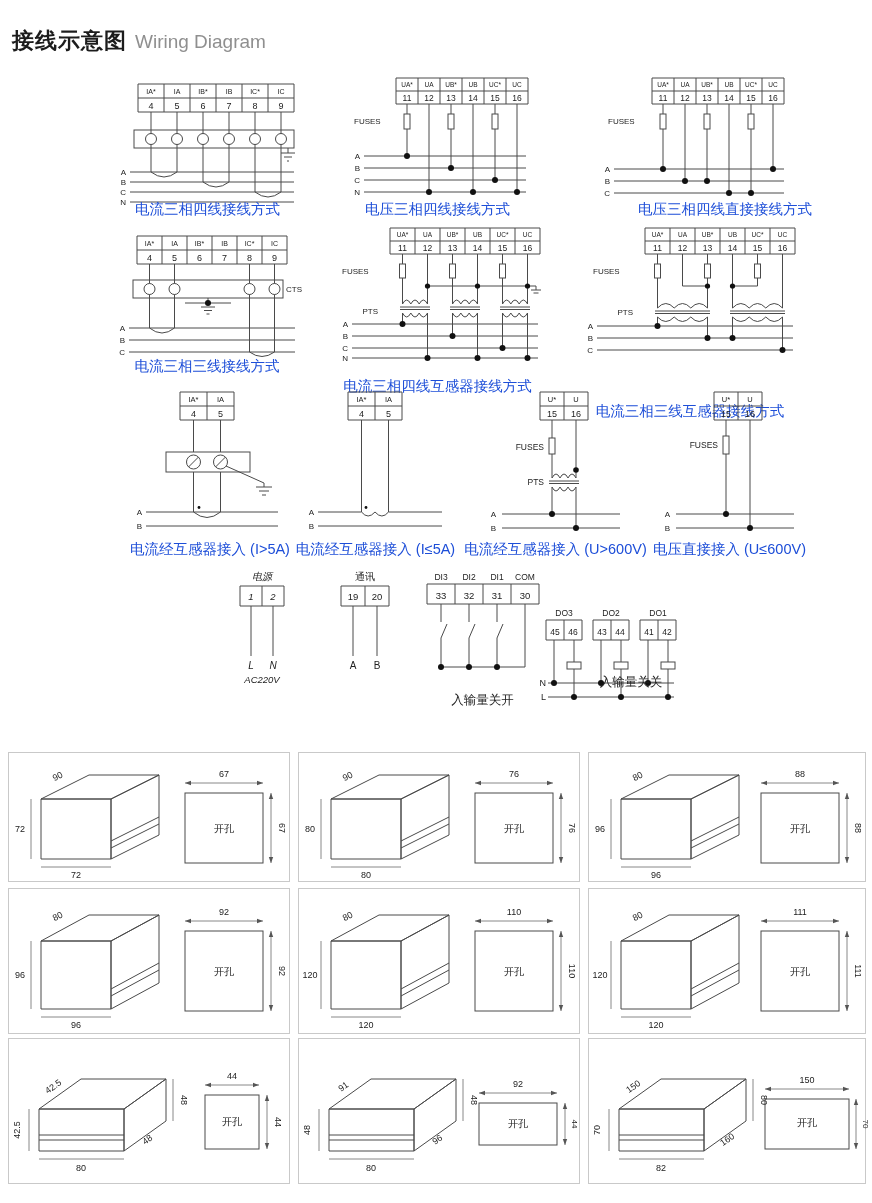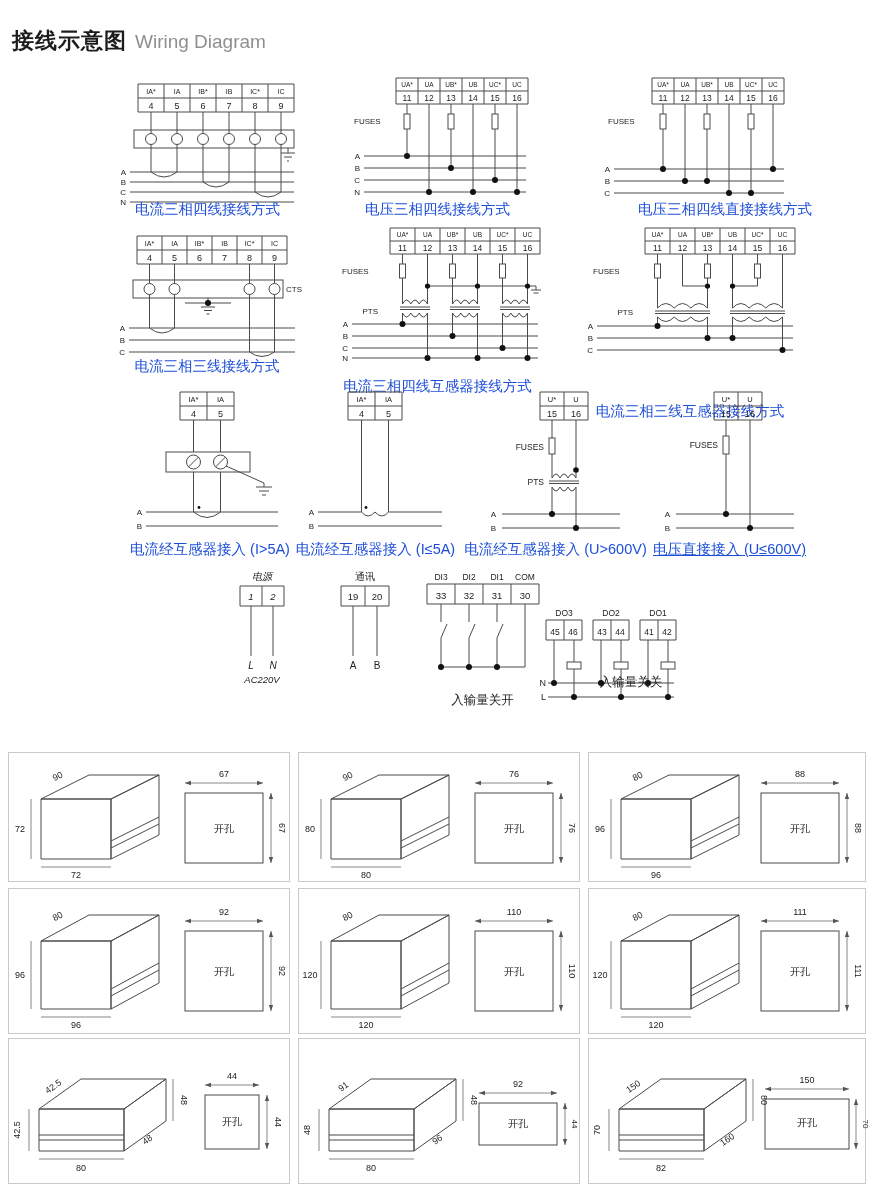--- a/index.html
+++ b/index.html
@@ -326,21 +326,21 @@
       <text class="t85 end" x="82" y="62">FUSES</text>
       <rect class="s" x="87" y="50" width="6" height="18"></rect>
       <path class="s" d="M90,34 V50 M90,68 V128 M114,34 V142"></path>
       <path class="s" d="M40,128 H158 M40,142 H158"></path>
       <circle class="dot" cx="90" cy="128" r="3"></circle>
         <circle class="dot" cx="114" cy="142" r="3"></circle>
       <text class="t8 end" x="34" y="131">A</text>
       <text class="t8 end" x="34" y="145">B</text>
     </svg>
   </div>
-  <div class="cap" style="left:632px;top:540px;width:195px;text-decoration:underline;">电压直接接入 (U≤600V)</div>
+  <div class="cap" style="left:632px;top:540px;width:195px;">电压直接接入 (U≤600V)</div>
 
   <div class="diagram" style="left:222px;top:570px;width:80px;height:120px;font-style:italic;">
     <svg width="80" height="120" viewBox="0 0 80 120">
       <text class="t10 mid" x="40" y="10">电源</text>
       <path class="s" d="M18,16 H62 V36 H18 Z M40,16 V36"></path>
       <text class="t95 mid" x="29" y="30">1</text>
       <text class="t95 mid" x="51" y="30">2</text>
       <path class="s" d="M29,36 V86 M51,36 V86"></path>
       <text class="t10 mid" x="29" y="99">L</text>
       <text class="t10 mid" x="51" y="99">N</text>

